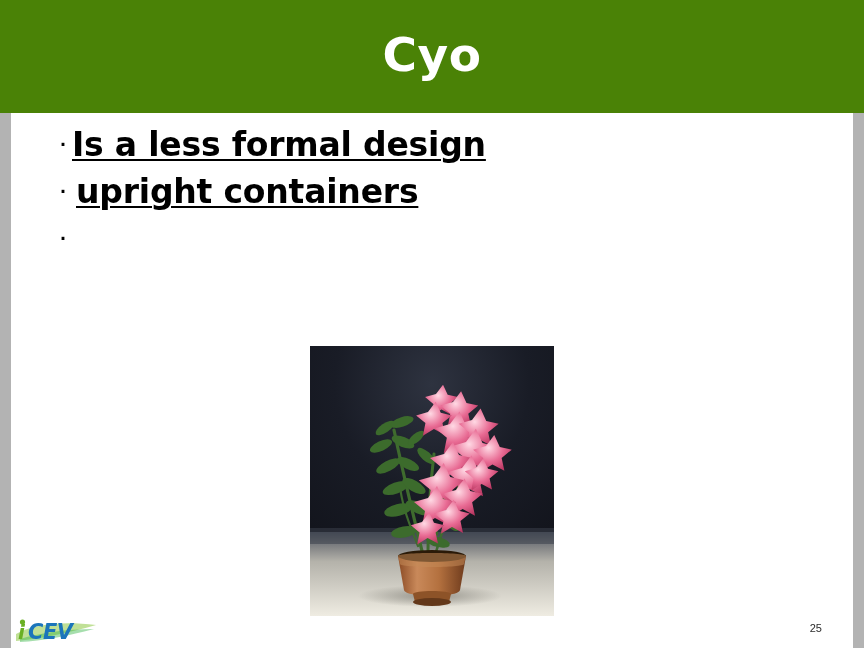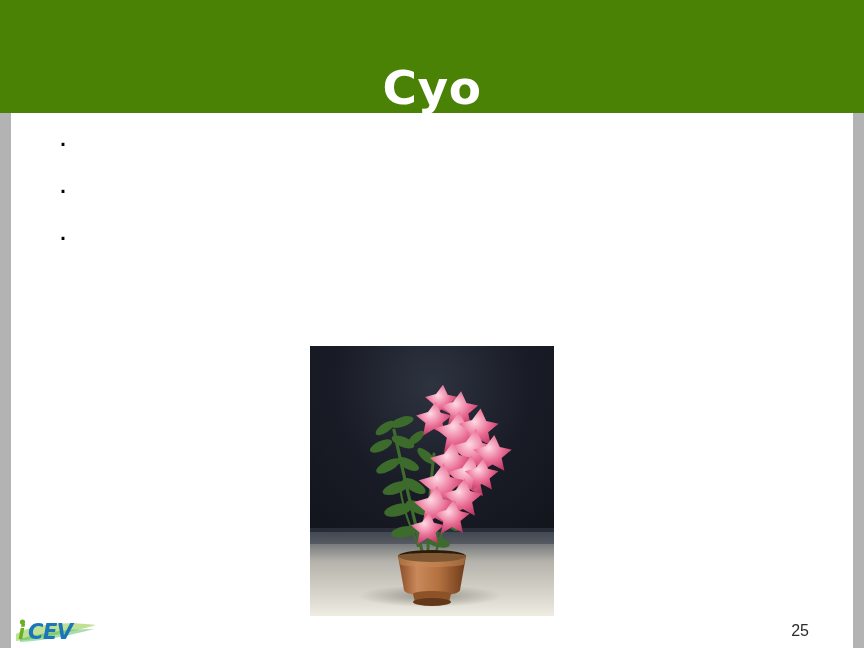--- a/index.html
+++ b/index.html
@@ -34,21 +34,21 @@
 
   
   .header-band {
     position: absolute;
     left: 0;
     top: 0;
     width: 864px;
     height: 113px;
     background: #4a8206;
     display: flex;
-    align-items: flex-end;
+    align-items: center;
     justify-content: center;
   }
   .slide-title {
     color: #ffffff;
     font-family: "DejaVu Sans", sans-serif;
     font-size: 47px;
     font-weight: bold;
     letter-spacing: 0.5px;
     line-height: 1;
     margin: 0;
@@ -119,24 +119,24 @@
   
   .logo {
     position: absolute;
     left: 14px;
     top: 617px;
     width: 84px;
     height: 28px;
   }
   .page-number {
     position: absolute;
-    right: 55px;
+    right: 42px;
     top: 622px;
     font-family: "Liberation Sans", sans-serif;
-    font-size: 16px;
+    font-size: 11px;
     color: #2b2b2b;
   }
 </style>
 </head>
 <body>
 
 <div class="slide">
 
   <div class="side-strip left"></div>
   <div class="side-strip right"></div>
@@ -144,25 +144,27 @@
   <div class="header-band">
     <h1 class="slide-title">Cyo</h1>
   </div>
 
   <div class="body-area">
 
     <ul class="bullet-list">
 
       <li class="bullet-item">
         <span class="bullet-dot">·</span>
+        <span class="bullet-text">Is a less formal design</span>
       </li>
 
       <li class="bullet-item">
         <span class="bullet-dot">·</span>
         <span class="bullet-text">
+          <span class="cont">upright containers</span>
         </span>
       </li>
 
       <li class="bullet-item">
         <span class="bullet-dot">·</span>
       </li>
 
     </ul>
 
     <div class="photo-frame">

